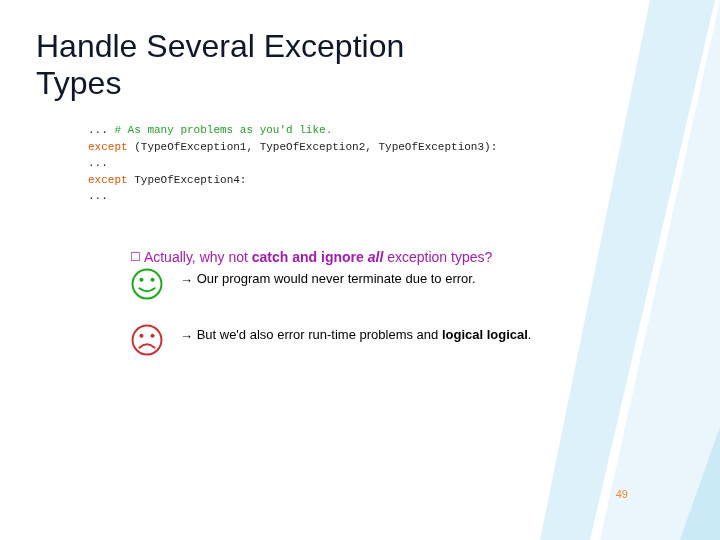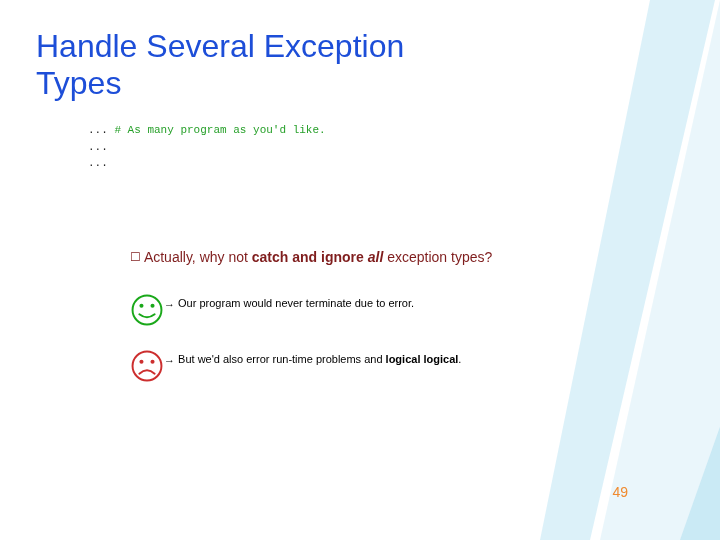--- a/index.html
+++ b/index.html
@@ -18,21 +18,21 @@
     width: 260px;
     height: 540px;
     pointer-events: none;
   }
   .title {
     position: absolute;
     left: 36px;
     top: 28px;
     font-size: 32px;
     font-weight: 400;
-    color: #1d4ed8;
+    color: #0f172a;
     line-height: 1.15;
     width: 420px;
   }
   .code {
     position: absolute;
     left: 88px;
     top: 122px;
     font-family: "Courier New", monospace;
     font-size: 11px;
     line-height: 1.5;
@@ -41,69 +41,71 @@
   .code .kw { color: #d85a00; }
   .code .cmt { color: #27a02a; }
   .content {
     position: absolute;
     left: 130px;
     top: 248px;
     width: 430px;
   }
   .bullet-row {
     font-size: 14px;
-    color: #7f1d1d;
-    margin-bottom: 26px;
+    color: #a21caf;
     line-height: 1.35;
   }
   .square { font-size: 12px; vertical-align: 1px; }
   .bold { font-weight: 700; }
   .ital { font-style: italic; }
   .point {
     display: flex;
     align-items: flex-start;
+    gap: 16px;
     margin-bottom: 22px;
-    font-size: 11px;
+    font-size: 13px;
     color: #000;
     line-height: 1.5;
   }
   .face {
     flex: 0 0 34px;
     height: 34px;
   }
   .face circle.outer { fill: none; stroke: #1aa81a; stroke-width: 2.3; }
   .face.sad circle.outer { stroke: #cc2e2e; }
   .face .eye { fill: #1aa81a; }
   .face.sad .eye { fill: #cc2e2e; }
   .face path { fill: none; stroke: #1aa81a; stroke-width: 2.3; stroke-linecap: round; }
   .face.sad path { stroke: #cc2e2e; }
   .point-text { padding-top: 2px; }
   .pagenum {
     position: absolute;
     right: 92px;
     bottom: 40px;
-    font-size: 14px;
+    font-size: 11px;
     color: #f08a2e;
   }
 </style>
 </head>
 <body>
 
 <svg class="deco" viewBox="0 0 260 540" preserveAspectRatio="none">
   <polygon points="180,0 260,0 260,540 60,540" fill="#dff1f9" opacity="0.65"></polygon>
   <polygon points="110,0 175,0 50,540 0,540" fill="#bfe6f4" opacity="0.55"></polygon>
   <polygon points="200,0 260,0 260,300" fill="#8fd4ec" opacity="0.5"></polygon>
   <polygon points="260,200 260,540 140,540" fill="#a9def0" opacity="0.5"></polygon>
 </svg>
 
 <h1 class="title">Handle Several Exception Types</h1>
 
 <div class="code">
-  <div><span>   ... </span><span class="cmt"># As many program as you'd like.</span></div>
+  <div><span>   ... </span><span class="cmt"># As many problems as you'd like.</span></div>
+  <div><span class="kw">except</span><span> (TypeOfException1, TypeOfException2, TypeOfException3):</span></div>
   <div><span>   ...</span></div>
+  <div><span class="kw">except</span><span> </span><span>TypeOfException4</span><span>:</span></div>
   <div><span>   ...</span></div>
 </div>
 
 <div class="content">
   <div class="bullet-row">
     <span class="square">☐</span><span> Actually, why not </span><span class="bold">catch and ignore </span><span class="bold ital">all</span><span> exception types?</span>
   </div>
 
   <div class="point">
     <svg class="face" viewBox="0 0 40 40">

